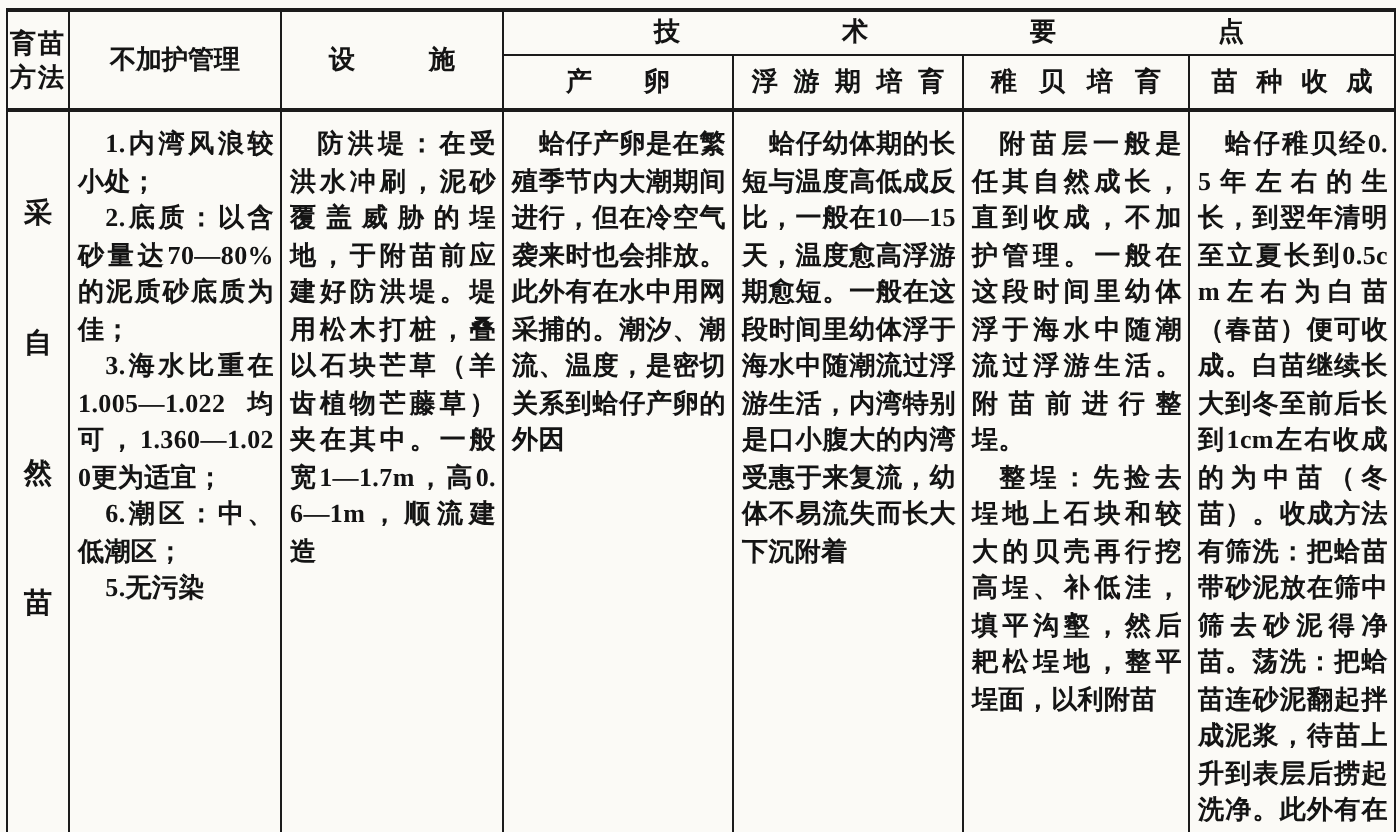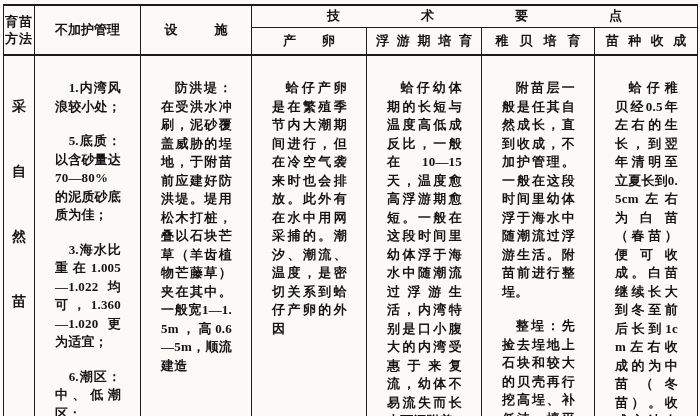--- a/index.html
+++ b/index.html
@@ -56,21 +56,21 @@
   }
   tr.bodyrow td.method-cell{
     vertical-align:top; padding:0;
   }
   .method-col{
     display:flex; flex-direction:column; align-items:center;
     padding-top:42px; gap:47px;
     font-weight:bold; font-size:14px;
   }
   p.cellp{
-    margin:16px;
+    margin:0;
     text-indent:1.05em;
     text-align:justify;
     line-height:18.5px;
     letter-spacing:0.2px;
     word-break:break-all;
   }
 </style>
 </head>
 <body>
 
@@ -144,27 +144,27 @@
       <td class="method-cell">
         <div class="method-col">
           <span>采</span>
           <span>自</span>
           <span>然</span>
           <span>苗</span>
         </div>
       </td>
       <td>
         <p class="cellp">1.内湾风浪较小处；</p>
-        <p class="cellp">5.底质：以含砂量达70—80%的泥质砂底质为佳；</p>
+        <p class="cellp">2.底质：以含砂量达70—80%的泥质砂底质为佳；</p>
         <p class="cellp">3.海水比重在1.005—1.022均可，1.360—1.020更为适宜；</p>
         <p class="cellp">6.潮区：中、低潮区；</p>
         <p class="cellp">5.无污染</p>
       </td>
       <td>
-        <p class="cellp">防洪堤：在受洪水冲刷，泥砂覆盖威胁的埕地，于附苗前应建好防洪堤。堤用松木打桩，叠以石块芒草（羊齿植物芒藤草）夹在其中。一般宽1—1.5m，高0.6—5m，顺流建造</p>
+        <p class="cellp">防洪堤：在受洪水冲刷，泥砂覆盖威胁的埕地，于附苗前应建好防洪堤。堤用松木打桩，叠以石块芒草（羊齿植物芒藤草）夹在其中。一般宽1—1.7m，高0.6—1m，顺流建造</p>
       </td>
       <td>
         <p class="cellp">蛤仔产卵是在繁殖季节内大潮期间进行，但在冷空气袭来时也会排放。此外有在水中用网采捕的。潮汐、潮流、温度，是密切关系到蛤仔产卵的外因</p>
       </td>
       <td>
         <p class="cellp">蛤仔幼体期的长短与温度高低成反比，一般在10—15天，温度愈高浮游期愈短。一般在这段时间里幼体浮于海水中随潮流过浮游生活，内湾特别是口小腹大的内湾受惠于来复流，幼体不易流失而长大下沉附着</p>
       </td>
       <td>
         <p class="cellp">附苗层一般是任其自然成长，直到收成，不加护管理。一般在这段时间里幼体浮于海水中随潮流过浮游生活。附苗前进行整埕。</p>
         <p class="cellp">整埕：先捡去埕地上石块和较大的贝壳再行挖高埕、补低洼，填平沟壑，然后耙松埕地，整平埕面，以利附苗</p>

